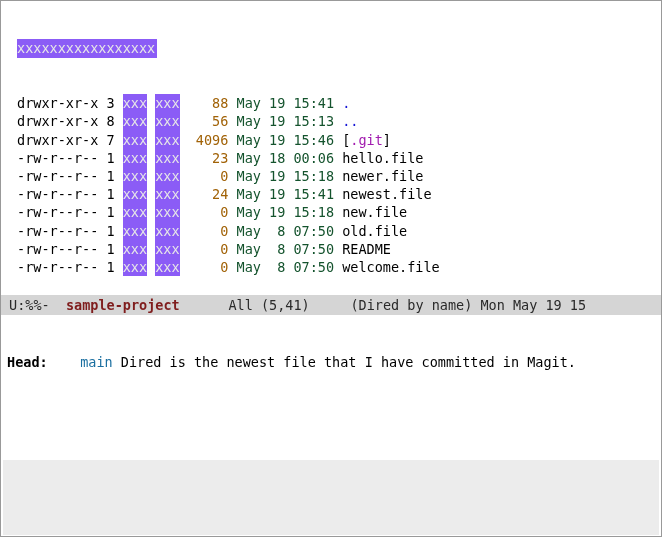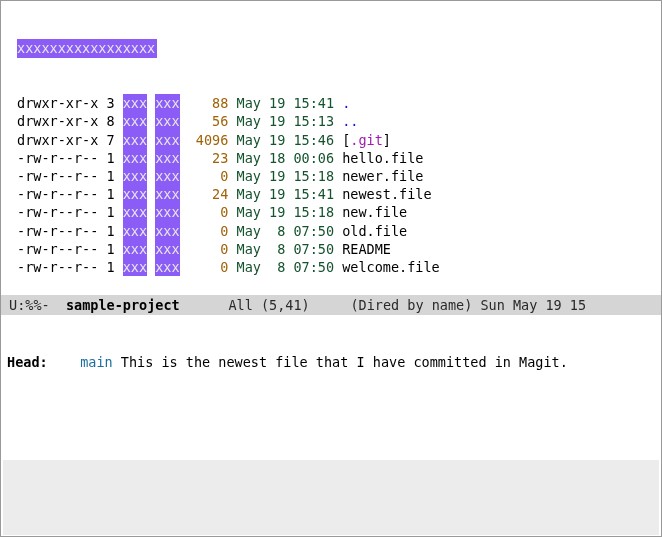--- a/index.html
+++ b/index.html
@@ -27,39 +27,39 @@
     .fname-dotgit { color: #a21caf; }
     .fname-dotgit-bracket { color: #000; }
     .fname-file { color: #000000; }
     .modeline {
       background: #d5d5d5;
       color: #2a2a2a;
       padding: 1px 8px;
       white-space: pre;
       overflow: hidden;
     }
-    .modeline .buffer { color: #000000; font-weight: bold; }
+    .modeline .buffer { color: #7f1d1d; font-weight: bold; }
     .magit-pane { background: #ffffff; padding: 0 2px; }
     .head-line { white-space: pre; padding: 2px 4px; }
     .head-label { color: #000; font-weight: bold; }
     .branch { color: #1b6fa0; }
     .commit-list { background: #ececec; padding-bottom: 2px; }
     .msg { color: #000; }
   </style>
 </head>
 <body>
 
 <div class="pane dired-pane">
   <div class="dired-row"><span class="redact" style="width:140px;">xxxxxxxxxxxxxxxxx</span></div>
   <div id="dired-rows"><div class="dired-row"><span class="perms">drwxr-xr-x </span><span class="nlink">3 </span><span class="redact">xxx</span> <span class="redact">xxx</span>  <span class="sz">  88 </span><span class="dt">May 19 15:41 </span><span class="fname-dir">.</span></div><div class="dired-row"><span class="perms">drwxr-xr-x </span><span class="nlink">8 </span><span class="redact">xxx</span> <span class="redact">xxx</span>  <span class="sz">  56 </span><span class="dt">May 19 15:13 </span><span class="fname-dir">..</span></div><div class="dired-row"><span class="perms">drwxr-xr-x </span><span class="nlink">7 </span><span class="redact">xxx</span> <span class="redact">xxx</span>  <span class="sz">4096 </span><span class="dt">May 19 15:46 </span><span class="fname-dotgit-bracket">[</span><span class="fname-dotgit">.git</span><span class="fname-dotgit-bracket">]</span></div><div class="dired-row"><span class="perms">-rw-r--r-- </span><span class="nlink">1 </span><span class="redact">xxx</span> <span class="redact">xxx</span>  <span class="sz">  23 </span><span class="dt">May 18 00:06 </span><span class="fname-file">hello.file</span></div><div class="dired-row"><span class="perms">-rw-r--r-- </span><span class="nlink">1 </span><span class="redact">xxx</span> <span class="redact">xxx</span>  <span class="sz">   0 </span><span class="dt">May 19 15:18 </span><span class="fname-file">newer.file</span></div><div class="dired-row"><span class="perms">-rw-r--r-- </span><span class="nlink">1 </span><span class="redact">xxx</span> <span class="redact">xxx</span>  <span class="sz">  24 </span><span class="dt">May 19 15:41 </span><span class="fname-file">newest.file</span></div><div class="dired-row"><span class="perms">-rw-r--r-- </span><span class="nlink">1 </span><span class="redact">xxx</span> <span class="redact">xxx</span>  <span class="sz">   0 </span><span class="dt">May 19 15:18 </span><span class="fname-file">new.file</span></div><div class="dired-row"><span class="perms">-rw-r--r-- </span><span class="nlink">1 </span><span class="redact">xxx</span> <span class="redact">xxx</span>  <span class="sz">   0 </span><span class="dt">May  8 07:50 </span><span class="fname-file">old.file</span></div><div class="dired-row"><span class="perms">-rw-r--r-- </span><span class="nlink">1 </span><span class="redact">xxx</span> <span class="redact">xxx</span>  <span class="sz">   0 </span><span class="dt">May  8 07:50 </span><span class="fname-file">README</span></div><div class="dired-row"><span class="perms">-rw-r--r-- </span><span class="nlink">1 </span><span class="redact">xxx</span> <span class="redact">xxx</span>  <span class="sz">   0 </span><span class="dt">May  8 07:50 </span><span class="fname-file">welcome.file</span></div></div>
 </div>
 
-<div class="modeline"><span>U:%%-  </span><span class="buffer">sample-project</span><span>      All (5,41)     (Dired by name) Sun May 19 15</span></div>
+<div class="modeline"><span>U:%%-  </span><span class="buffer">sample-project</span><span>      All (5,41)     (Dired by name) Mon May 19 15</span></div>
 
 <div class="pane magit-pane">
-  <div class="head-line"><span class="head-label">Head:    </span><span class="branch">main</span><span class="msg"> This is the newest file that I have committed in Magit.</span></div>
+  <div class="head-line"><span class="head-label">Head:    </span><span class="branch">main</span><span class="msg"> Dired is the newest file that I have committed in Magit.</span></div>
   <div style="height:14px"></div>
   <div class="commit-list">
     
     
   </div>
   
 </div>
 
 </body></html>

